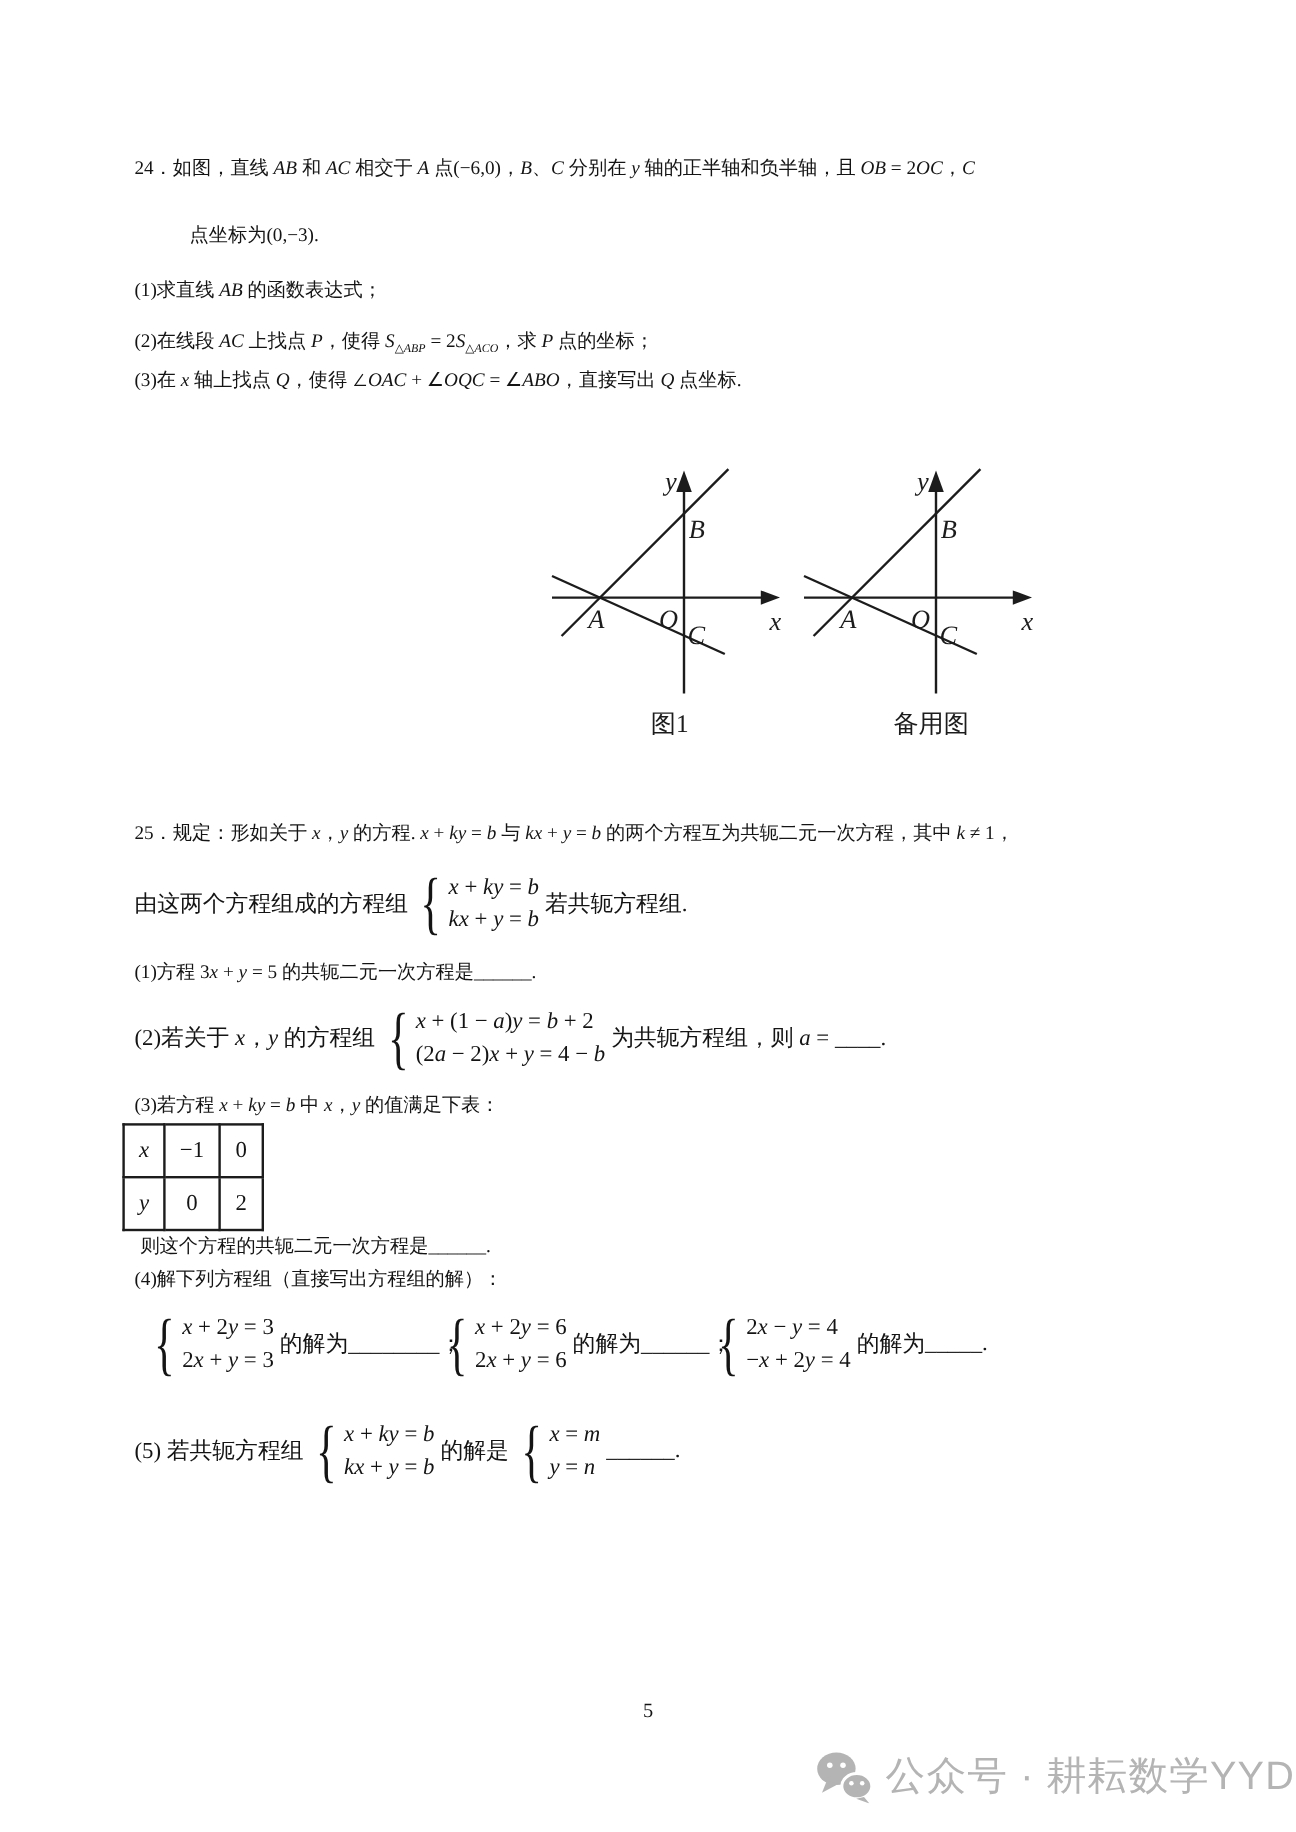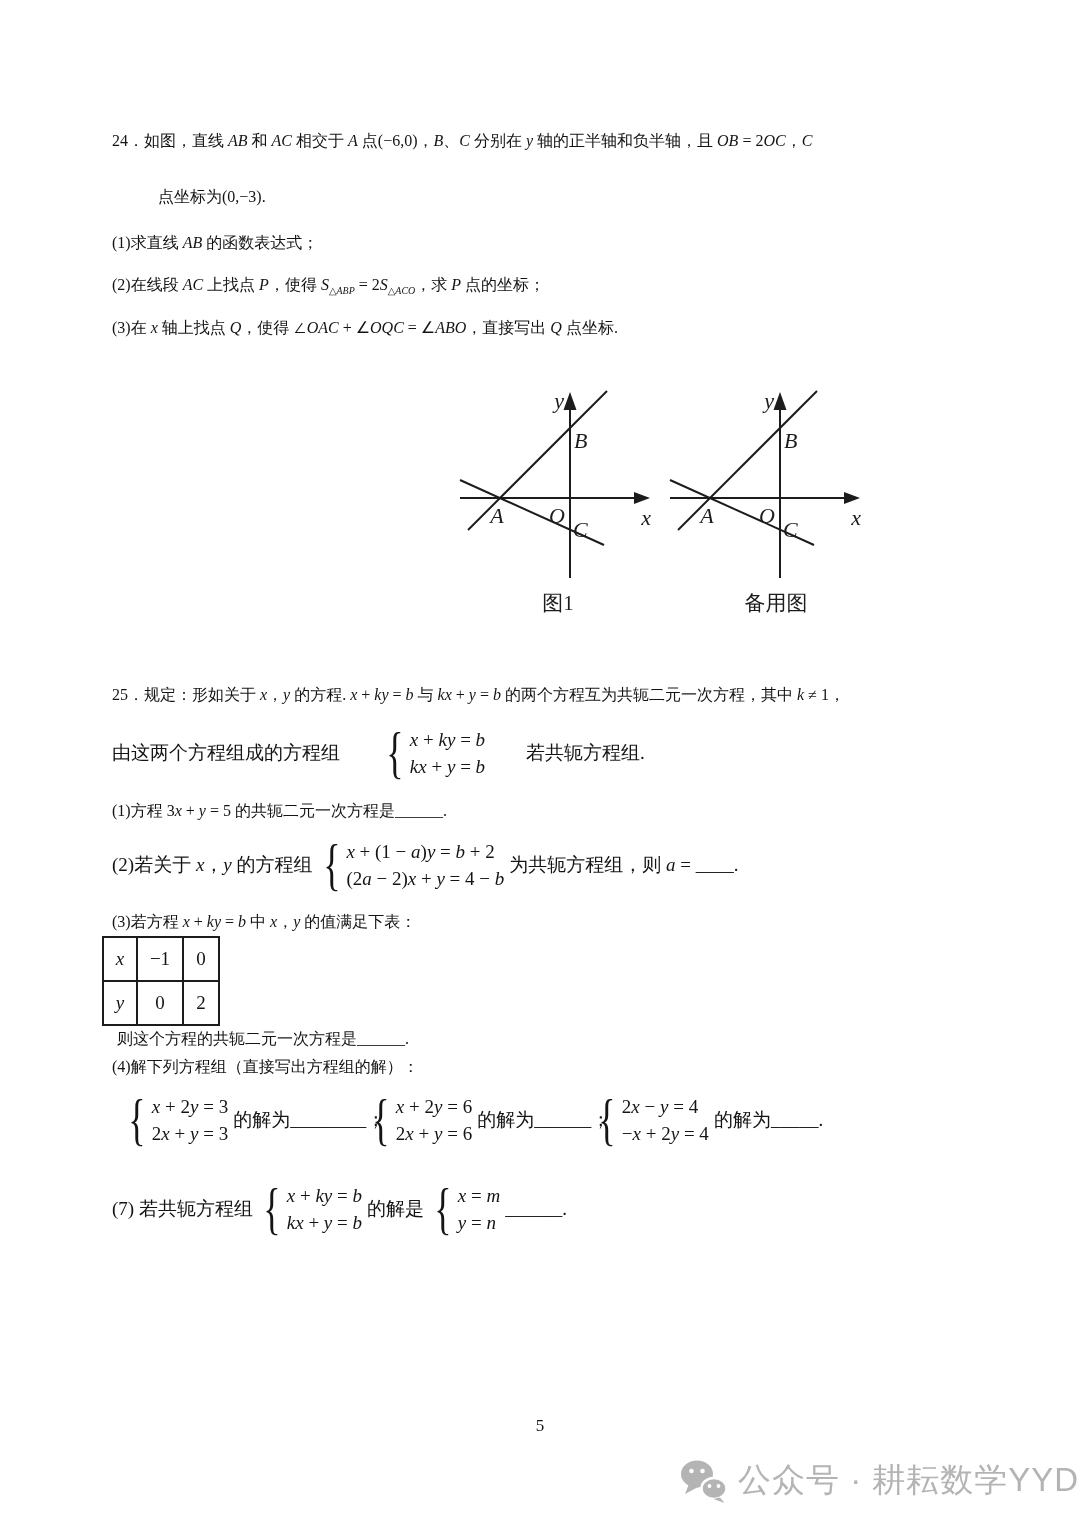--- a/index.html
+++ b/index.html
@@ -69,21 +69,21 @@
 </style>
 </head>
 <body>
 
 <div class="page">
 
   <div class="line" style="left:112px; top:130px;">24．如图，直线 <i>A</i><i>B</i> 和 <i>A</i><i>C</i> 相交于 <i>A</i> 点(−6,0)，<i>B</i>、<i>C</i> 分别在 <i>y</i> 轴的正半轴和负半轴，且 <i>O</i><i>B</i> = 2<i>O</i><i>C</i>，<i>C</i></div>
   <div class="line" style="left:112px; top:186px;margin-left:46px;">点坐标为(0,−3).</div>
   <div class="line" style="left:112px; top:232px;">(1)求直线 <i>A</i><i>B</i> 的函数表达式；</div>
   <div class="line" style="left:112px; top:274px;">(2)在线段 <i>A</i><i>C</i> 上找点 <i>P</i>，使得 <i>S</i><sub>△<i>A</i><i>B</i><i>P</i></sub> = 2<i>S</i><sub>△<i>A</i><i>C</i><i>O</i></sub>，求 <i>P</i> 点的坐标；</div>
-  <div class="line" style="left:112px; top:317px;text-align:right;">(3)在 <i>x</i> 轴上找点 <i>Q</i>，使得 ∠<i>O</i><i>A</i><i>C</i> + ∠<i>O</i><i>Q</i><i>C</i> = ∠<i>A</i><i>B</i><i>O</i>，直接写出 <i>Q</i> 点坐标.</div>
+  <div class="line" style="left:112px; top:307px;text-align:right;">(3)在 <i>x</i> 轴上找点 <i>Q</i>，使得 ∠<i>O</i><i>A</i><i>C</i> + ∠<i>O</i><i>Q</i><i>C</i> = ∠<i>A</i><i>B</i><i>O</i>，直接写出 <i>Q</i> 点坐标.</div>
 
   <div class="fig" id="fig1">
     <svg viewBox="0 0 215 250">
       <line class="geo" x1="8" y1="126" x2="185" y2="126"></line>
       <polygon class="head" points="198,126 182,120 182,132"></polygon>
       <line class="geo" x1="118" y1="206" x2="118" y2="34"></line>
       <polygon class="head" points="118,20 111.5,38 124.5,38"></polygon>
       <line class="geo" x1="16" y1="158" x2="155" y2="19"></line>
       <line class="geo" x1="8" y1="108" x2="152" y2="173"></line>
       <text class="lbl" x="112" y="36" text-anchor="end">y</text>
@@ -109,21 +109,21 @@
       <text class="lbl" x="113" y="151" text-anchor="end">O</text>
       <text class="lbl" x="45" y="151" text-anchor="middle">A</text>
       <text class="lbl" x="122" y="76" text-anchor="start">B</text>
       <text class="lbl" x="121" y="165" text-anchor="start">C</text>
       <text class="cap" x="114" y="238" text-anchor="middle">备用图</text>
     </svg>
   </div>
 
   <div class="line" style="left:112px; top:684px;">25．规定：形如关于 <i>x</i>，<i>y</i> 的方程. <i>x</i> + <i>k</i><i>y</i> = <i>b</i> 与 <i>k</i><i>x</i> + <i>y</i> = <i>b</i> 的两个方程互为共轭二元一次方程，其中 <i>k</i> ≠ 1，</div>
 
-  <div class="mrow" style="left:112px; top:722px; height:62px;gap:36px;">
+  <div class="mrow" style="left:112px; top:722px; height:62px;">
     <span>由这两个方程组成的方程组</span>
     <span class="sys">
       <span class="eqs">
         <span class="eq"><i>x</i> + <i>k</i><i>y</i> = <i>b</i></span>
         <span class="eq"><i>k</i><i>x</i> + <i>y</i> = <i>b</i></span>
       </span>
     </span>
     <span>若共轭方程组.</span>
   </div>
 
@@ -188,21 +188,21 @@
       <span class="eqs">
         <span class="eq">2<i>x</i> − <i>y</i> = 4</span>
         <span class="eq">−<i>x</i> + 2<i>y</i> = 4</span>
       </span>
     </span>
     <span>的解为</span>
     <span>_____.</span>
   </div>
 
   <div class="mrow" style="left:112px; top:1176px; height:66px;">
-    <span>(7) 若共轭方程组</span>
+    <span>(5) 若共轭方程组</span>
     <span class="sys">
       <span class="eqs">
         <span class="eq"><i>x</i> + <i>k</i><i>y</i> = <i>b</i></span>
         <span class="eq"><i>k</i><i>x</i> + <i>y</i> = <i>b</i></span>
       </span>
     </span>
     <span>的解是</span>
     <span class="sys">
       <span class="eqs">
         <span class="eq"><i>x</i> = <i>m</i></span>

